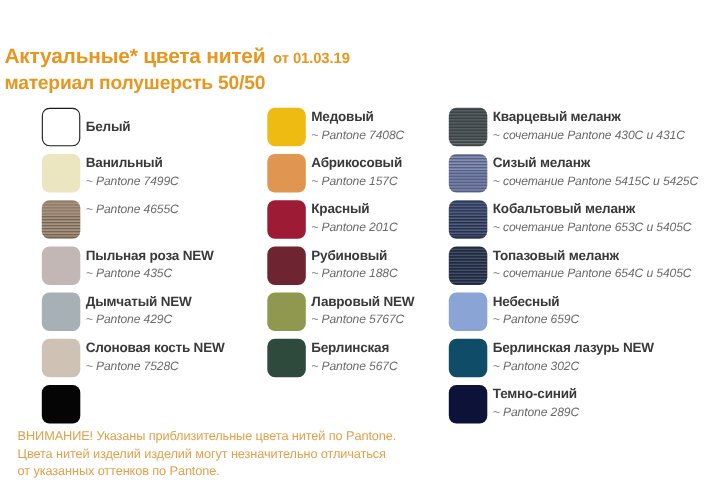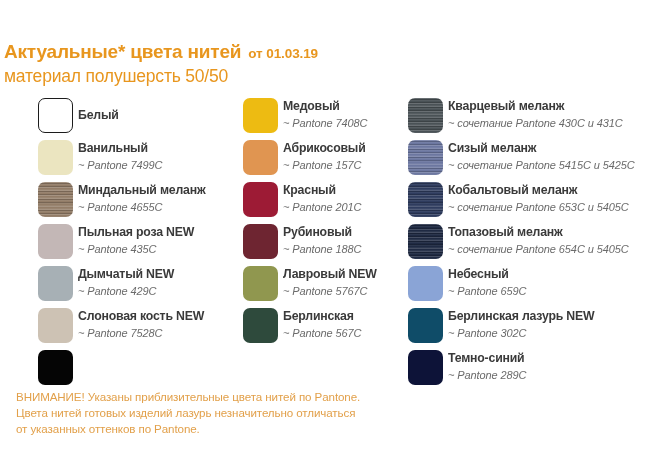--- a/index.html
+++ b/index.html
@@ -36,21 +36,21 @@
   }
   .title-date {
     font-size: 13.5px;
     font-weight: bold;
     color: #e8961e;
     margin-left: 7px;
     letter-spacing: -0.1px;
   }
   .title-sub {
     font-size: 17.5px;
-    font-weight: normal;
+    font-weight: bold;
     color: #e8961e;
     letter-spacing: -0.2px;
   }
 
   
   .column {
     position: absolute;
   }
   #col-0 { left: 38px;  top: 98px; width: 200px; }
   #col-1 { left: 243px; top: 98px; width: 165px; }
@@ -154,21 +154,20 @@
       <div class="swatch-row">
         <div class="swatch" style="background: rgb(235, 229, 192);"></div>
         <div class="swatch-text">
           <div class="swatch-name">Ванильный</div>
           <div class="swatch-code">~ Pantone 7499C</div>
         </div>
       </div>
       <div class="swatch-row">
         <div class="swatch melange" style="background: rgb(147, 125, 104);"></div>
         <div class="swatch-text">
-          <div class="swatch-name">Миндальный меланж</div>
           <div class="swatch-code">~ Pantone 4655C</div>
         </div>
       </div>
       <div class="swatch-row">
         <div class="swatch" style="background: rgb(195, 183, 182);"></div>
         <div class="swatch-text">
           <div class="swatch-name">Пыльная роза NEW</div>
           <div class="swatch-code">~ Pantone 435C</div>
         </div>
       </div>
@@ -281,17 +280,17 @@
         <div class="swatch" style="background: rgb(13, 19, 56);"></div>
         <div class="swatch-text">
           <div class="swatch-name">Темно-синий</div>
           <div class="swatch-code">~ Pantone 289C</div>
         </div>
       </div>
     </div>
 
   <div id="notice" style="color: rgb(226, 160, 74);">
       <div>ВНИМАНИЕ! Указаны приблизительные цвета нитей по Pantone.</div>
-      <div>Цвета нитей готовых изделий лазурь незначительно отличаться</div>
+      <div>Цвета нитей изделий изделий могут незначительно отличаться</div>
       <div>от указанных оттенков по Pantone.</div>
     </div>
 
 </div>
 
 </body></html>

